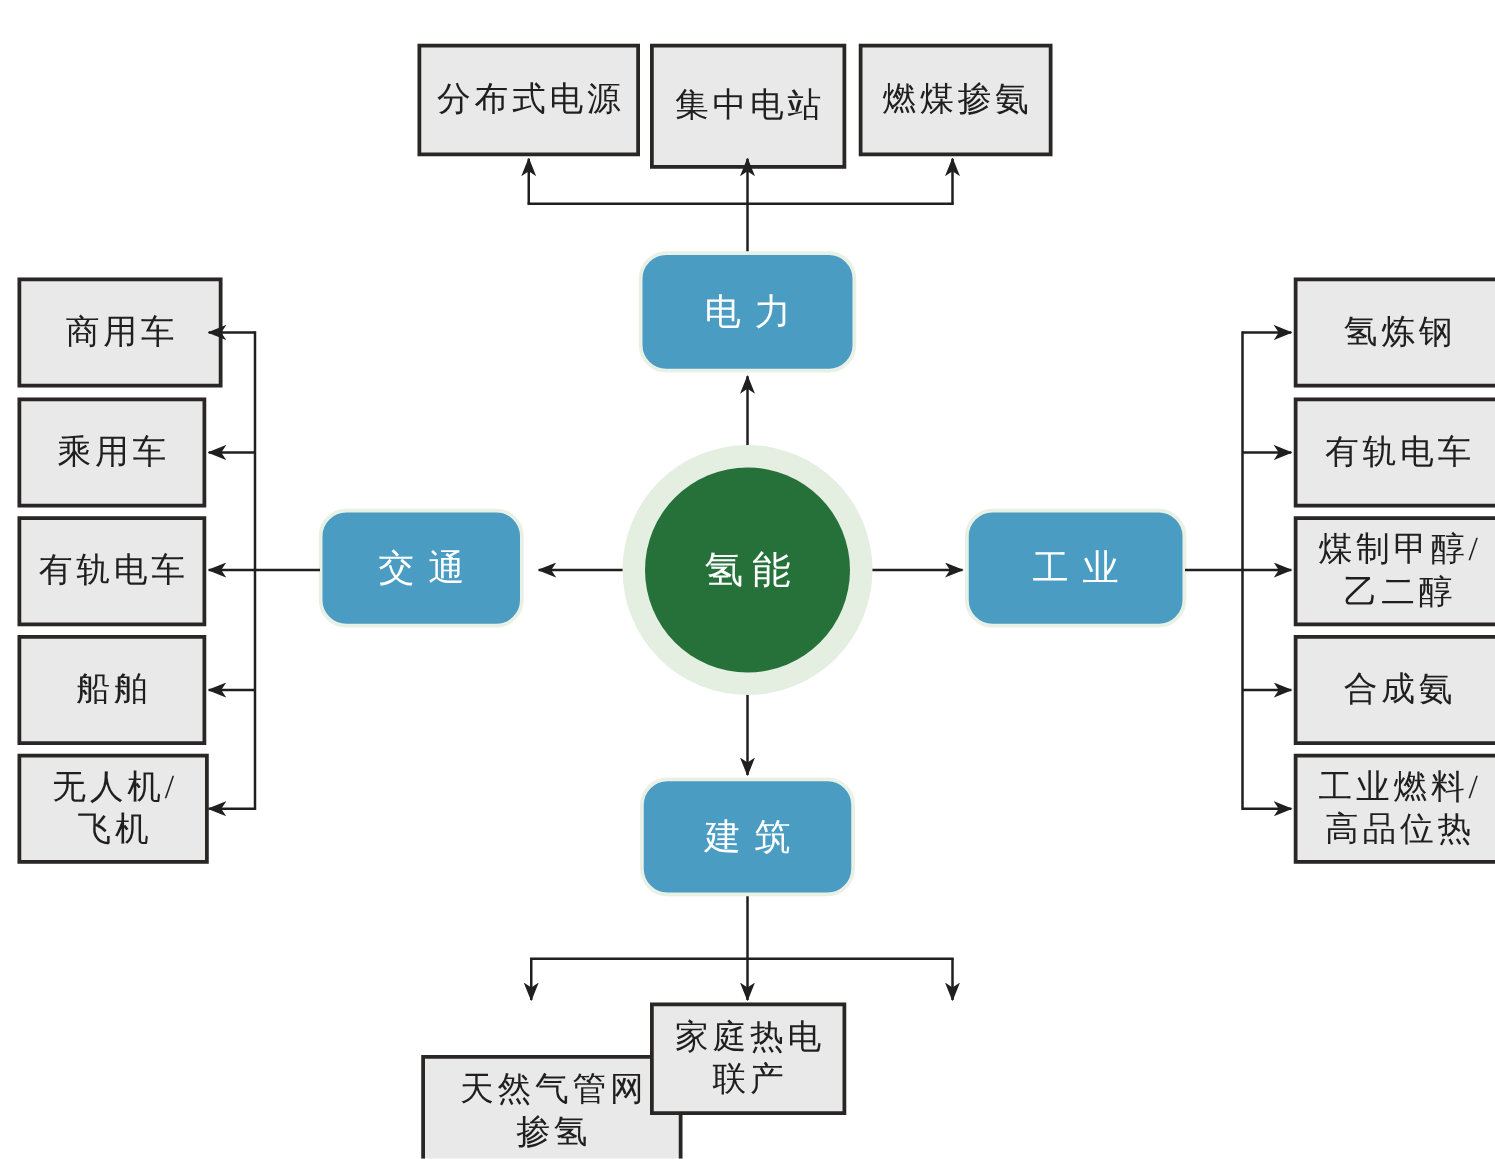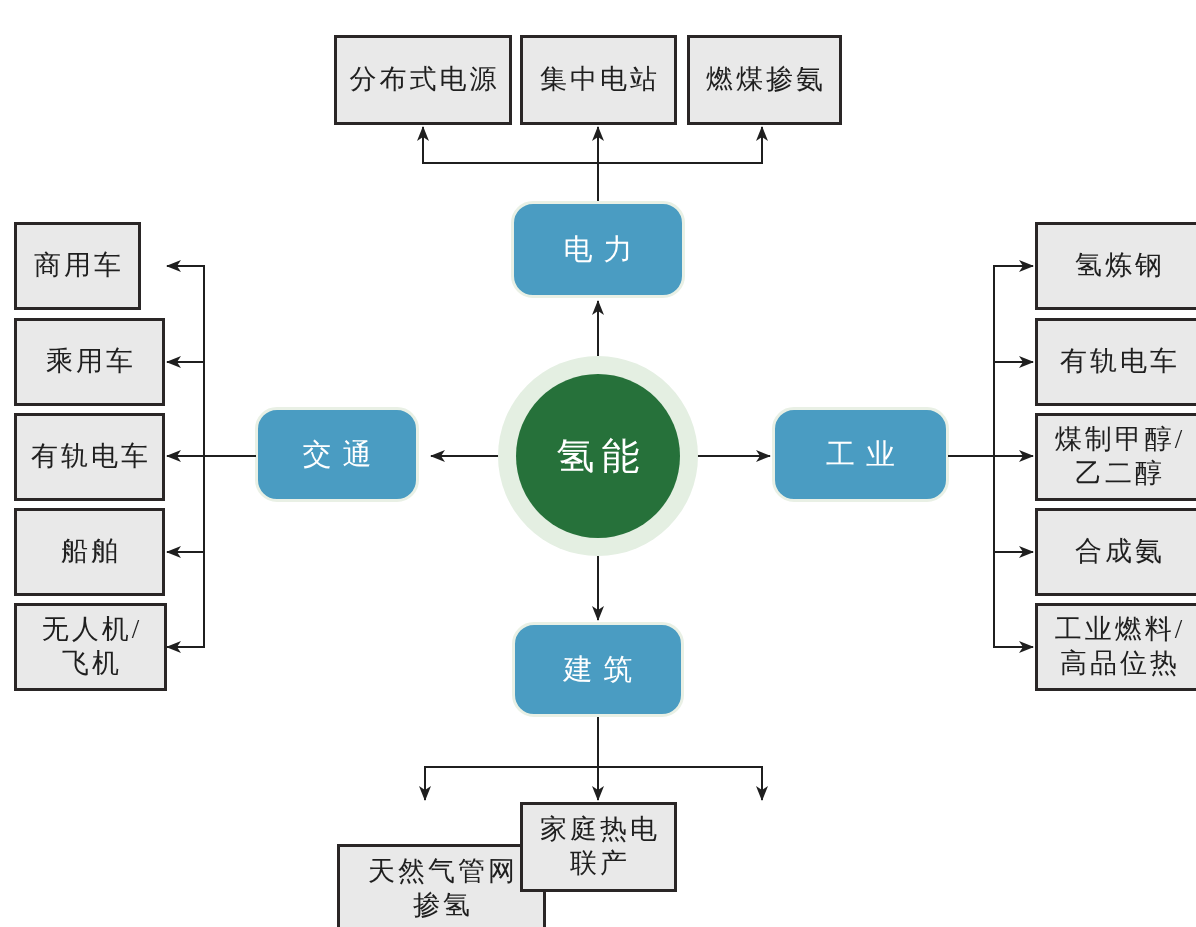--- a/index.html
+++ b/index.html
@@ -45,28 +45,28 @@
     left:486px;top:356px;width:200px;height:200px;
     background:var(--center_halo,#e4efe2);
   }
   .core{
     position:absolute;z-index:4;border-radius:50%;
     left:504px;top:374px;width:164px;height:164px;
     background:var(--center_fill,#26713a);
     display:flex;align-items:center;justify-content:center;
   }
   .core .lbl{
-    font-size:38px;color:var(--center_text,#ffffff);
+    font-size:31px;color:var(--center_text,#ffffff);
     letter-spacing:7px;padding-left:7px;
   }
   
   .t0{left:322px;top:35px;width:178px;height:90px}
-  .t1{left:508px;top:35px;width:157px;height:90px}
+  .t1{left:508px;top:35px;width:157px;height:100px}
   .t2{left:675px;top:35px;width:155px;height:90px}
-  .l0{left:2px;top:222px;width:127px;height:88px}
+  .l0{left:2px;top:222px;width:164px;height:88px}
   .l1{left:2px;top:318px;width:151px;height:88px}
   .l2{left:2px;top:413px;width:151px;height:88px}
   .l3{left:2px;top:508px;width:151px;height:88px}
   .l4{left:2px;top:603px;width:153px;height:88px}
   .r0{left:1023px;top:222px;width:167px;height:88px}
   .r1{left:1023px;top:318px;width:167px;height:88px}
   .r2{left:1023px;top:413px;width:167px;height:88px}
   .r3{left:1023px;top:508px;width:167px;height:88px}
   .r4{left:1023px;top:603px;width:167px;height:88px}
   .b0{left:325px;top:844px;width:209px;height:90px}

